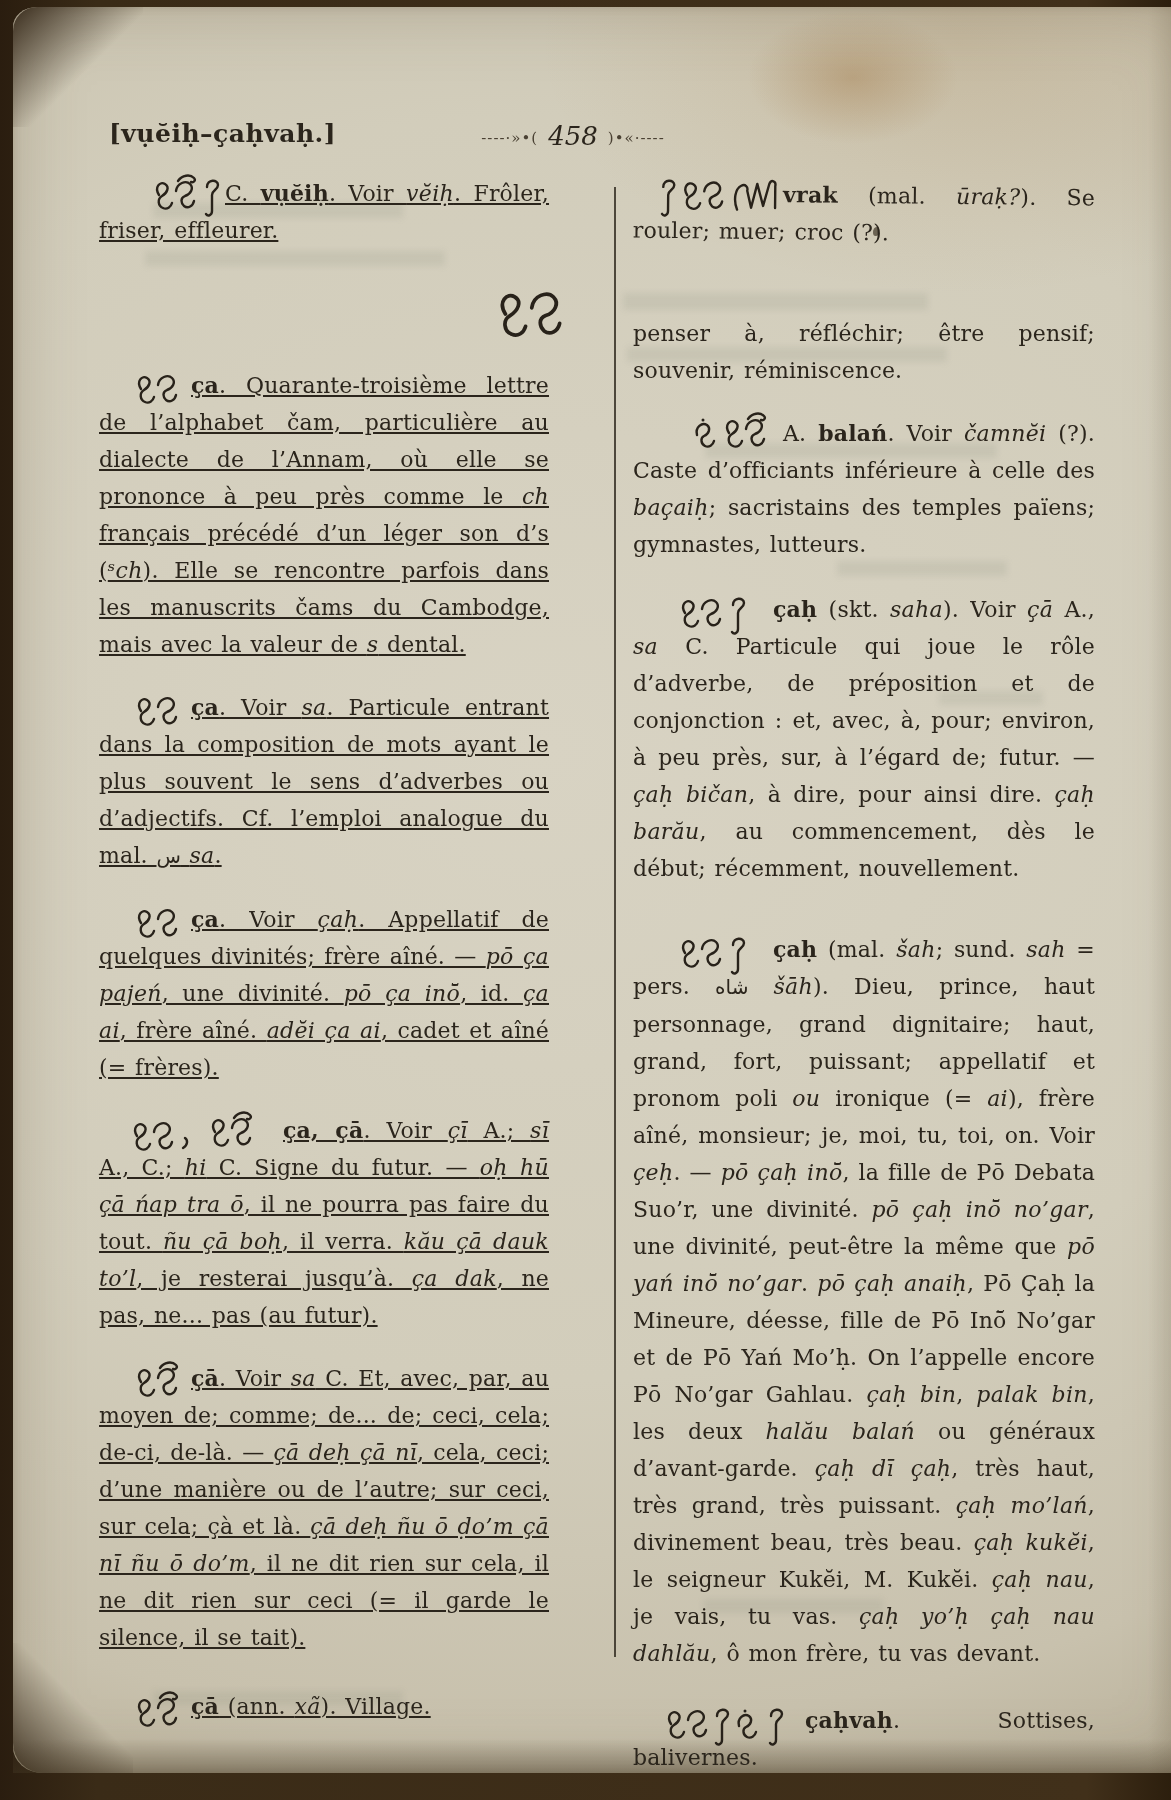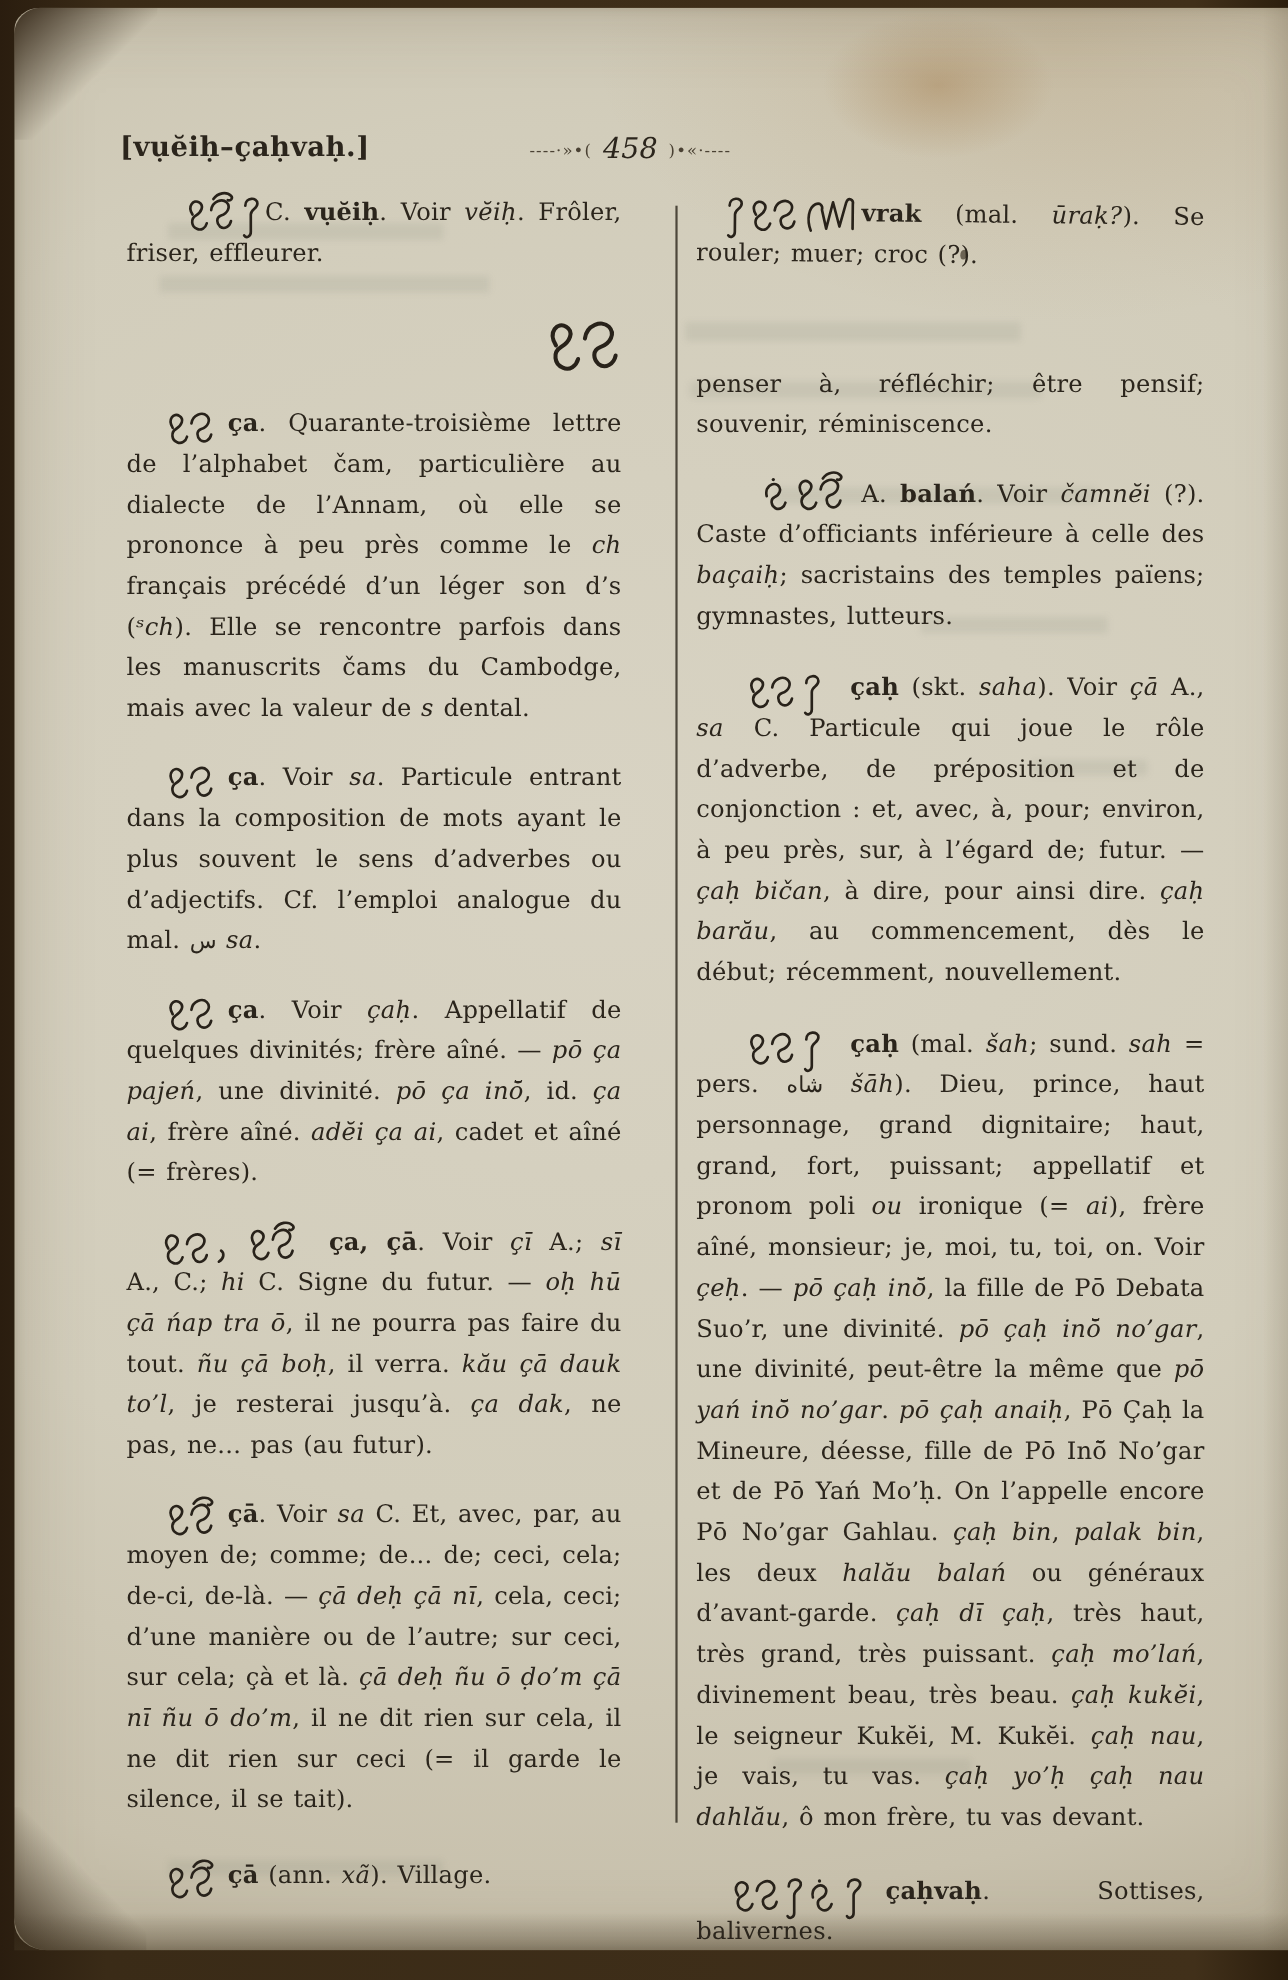--- a/index.html
+++ b/index.html
@@ -23,21 +23,21 @@
   .edge-bottom{position:absolute;left:0;right:0;bottom:0;height:34px;
                background:linear-gradient(to bottom, rgba(70,58,38,0), rgba(70,58,38,.42));}
   .ghost{position:absolute;background:rgba(116,121,104,.12);filter:blur(3px);border-radius:3px;}
   .speck{position:absolute;background:#4a4032;border-radius:60% 40% 55% 45%;opacity:.75;}
   .running-head{position:absolute;left:96px;top:112px;font-weight:bold;font-size:25px;letter-spacing:.5px;}
   .pageno-wrap{position:absolute;left:390px;top:114px;width:340px;text-align:center;white-space:nowrap;}
   .pageno-orn{font-size:15px;color:#4a4133;letter-spacing:1px;vertical-align:2px;}
   .pageno-num{font-size:26px;color:#2b251c;padding:0 10px;font-style:italic;}
   .rule{position:absolute;left:601px;top:180px;width:2px;height:1470px;background:#352f25;opacity:.85;}
   .col{position:absolute;top:168px;}
-  .col-left{left:102px;width:450px;}
+  .col-left{left:86px;width:450px;text-decoration:underline;}
   .col-right{left:620px;width:462px;}
   p.entry{position:relative;margin:0;font-size:22px;line-height:37px;text-align:justify;
           word-spacing:1.5px;letter-spacing:.2px;}
   p.entry i{letter-spacing:.3px;}
   .ar{font-family:"DejaVu Sans","Liberation Sans",sans-serif;font-style:normal;font-size:20px;}
   .glyph{position:absolute;}
   .glyph-big{position:absolute;left:478px;top:270px;}
   svg .ink{stroke:#28221a;stroke-width:2.4;fill:none;stroke-linecap:round;stroke-linejoin:round;}
 </style>
 </head>
@@ -172,41 +172,41 @@
 
       <p class="entry" style="margin-top:2px;text-indent:150px;transform:rotate(.6deg)">
         <svg class="glyph" style="left:22px;top:-4px" width="126" height="48" viewBox="0 0 126 48">
             <use href="#sym-hook" x="2" y="2"></use>
             <use href="#sym-ca" x="24" y="4"></use>
             <use href="#sym-m" x="76" y="2"></use>
           </svg>
         <span><b>vrak</b><span> (mal. </span><i>ūraḳ?</i><span>). Se rouler; muer; croc (?).</span></span>
       </p>
 
-      <p class="entry" style="margin-top:80px">
+      <p class="entry" style="margin-top:64px">
         <span><span>penser à, réfléchir; être pensif; souvenir, réminiscence.</span></span>
       </p>
 
       <p class="entry" style="margin-top:26px;text-indent:150px">
         <svg class="glyph" style="left:56px;top:-4px" width="82" height="48" viewBox="0 0 82 48">
             <use href="#sym-curl" y="6"></use>
             <use href="#sym-caflag" x="32" y="0"></use>
           </svg>
         <span><span>A. </span><b>balań</b><span>. Voir </span><i>čamnĕi</i><span> (?). Caste d’officiants inférieure à celle des </span><i>baçaiḥ</i><span>; sacristains des temples païens; gymnastes, lutteurs.</span></span>
       </p>
 
       <p class="entry" style="margin-top:28px;text-indent:140px">
         <svg class="glyph" style="left:44px;top:0px" width="74" height="46" viewBox="0 0 74 46">
             <use href="#sym-ca" y="2"></use>
             <use href="#sym-hook" x="50" y="0"></use>
           </svg>
         <span><b>çaḥ</b><span> (skt. </span><i>saha</i><span>). Voir </span><i>çā</i><span> A., </span><i>sa</i><span> C. Particule qui joue le rôle d’adverbe, de préposition et de conjonction : et, avec, à, pour; environ, à peu près, sur, à l’égard de; futur. — </span><i>çaḥ bičan</i><span>, à dire, pour ainsi dire. </span><i>çaḥ barău</i><span>, au commencement, dès le début; récemment, nouvellement.</span></span>
       </p>
 
-      <p class="entry" style="margin-top:28px;text-indent:140px">
+      <p class="entry" style="margin-top:44px;text-indent:140px">
         <svg class="glyph" style="left:44px;top:0px" width="74" height="46" viewBox="0 0 74 46">
             <use href="#sym-ca" y="2"></use>
             <use href="#sym-hook" x="50" y="0"></use>
           </svg>
         <span><b>çaḥ</b><span> (mal. </span><i>šah</i><span>; sund. </span><i>sah</i><span> = pers. </span><span class="ar">شاه</span><span> </span><i>šāh</i><span>). Dieu, prince, haut personnage, grand dignitaire; haut, grand, fort, puissant; appellatif et pronom poli </span><i>ou</i><span> ironique (= </span><i>ai</i><span>), frère aîné, monsieur; je, moi, tu, toi, on. Voir </span><i>çeḥ</i><span>. — </span><i>pō çaḥ inō̆</i><span>, la fille de Pō Debata Suo’r, une divinité. </span><i>pō çaḥ inō̆ no’gar</i><span>, une divinité, peut-être la même que </span><i>pō yań inō̆ no’gar</i><span>. </span><i>pō çaḥ anaiḥ</i><span>, Pō Çaḥ la Mineure, déesse, fille de Pō Inō̆ No’gar et de Pō Yań Mo’ḥ. On l’appelle encore Pō No’gar Gahlau. </span><i>çaḥ bin</i><span>, </span><i>palak bin</i><span>, les deux </span><i>halău balań</i><span> ou généraux d’avant-garde. </span><i>çaḥ dī çaḥ</i><span>, très haut, très grand, très puissant. </span><i>çaḥ mo’lań</i><span>, divinement beau, très beau. </span><i>çaḥ kukĕi</i><span>, le seigneur Kukĕi, M. Kukĕi. </span><i>çaḥ nau</i><span>, je vais, tu vas. </span><i>çaḥ yo’ḥ çaḥ nau dahlău</i><span>, ô mon frère, tu vas devant.</span></span>
       </p>
 
       <p class="entry" style="margin-top:30px;text-indent:172px">
         <svg class="glyph" style="left:30px;top:-2px" width="130" height="48" viewBox="0 0 130 48">
             <use href="#sym-ca" y="4"></use>

